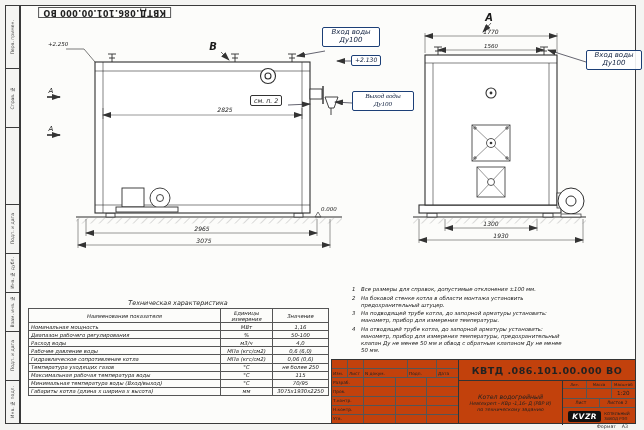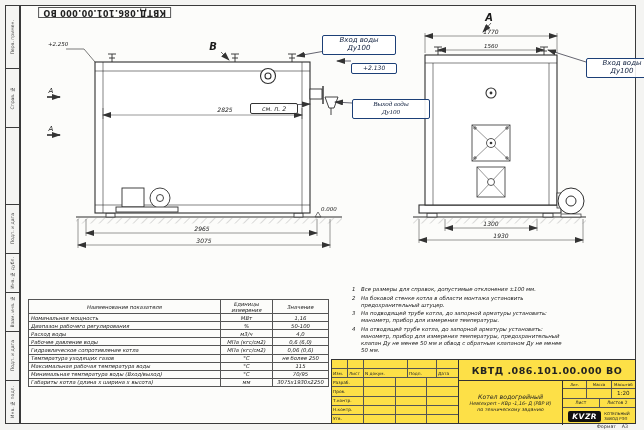--- a/index.html
+++ b/index.html
@@ -17,39 +17,39 @@
   
   .top-stamp{position:absolute;left:38px;top:7px;font-size:8px;font-weight:bold;
              letter-spacing:.4px;transform:rotate(180deg);border:.8px solid #555;
              padding:0 4px;background:#fcfcfa;}
   
   .draw{position:absolute;left:20px;top:5px;width:616px;height:280px;}
   .draw text{font-family:"DejaVu Sans",sans-serif;font-style:italic;fill:#1a1a1a;}
   
   .co{position:absolute;border:1.2px solid #1c3f77;background:rgba(255,255,255,.9);
       font-style:italic;font-size:7px;line-height:1.12;text-align:center;
-      padding:1px 11px;color:#10203f;border-radius:2px;margin-top:8px;}
+      padding:1px 3px;color:#10203f;border-radius:2px;}
   .co.small{font-size:6px;border-width:1px;}
   .co.plain{border-color:#333;color:#222;font-size:6.3px;}
   
   .notes{position:absolute;left:352px;top:286px;width:216px;font-size:5.4px;
          font-style:italic;color:#222;}
   .note{display:flex;margin-bottom:1.5px;}
   .note .n{width:9px;flex:0 0 auto;}
   .note .t{flex:1;line-height:1.3;}
   
   .tech{position:absolute;left:28px;top:299px;width:300px;}
   .tech-title{text-align:center;font-size:6.4px;font-style:italic;margin-bottom:1px;}
   .tech table{border-collapse:collapse;width:100%;table-layout:fixed;}
   .tech td,.tech th{border:.8px solid #555;font-size:5.3px;font-weight:normal;
                     font-style:italic;padding:.5px 2px;line-height:1.15;overflow:hidden;}
   .tech .c-units,.tech .c-val{text-align:center;}
   
   .tb{position:absolute;left:331px;top:359px;width:305px;height:65px;
-      border:1.4px solid #333;box-sizing:border-box;background:#fde047;font-size:4.3px;}
+      border:1.4px solid #333;box-sizing:border-box;background:#c2410c;font-size:4.3px;}
   .tb-left{position:absolute;left:0;top:0;width:127px;height:100%;
            border-right:1px solid #333;box-sizing:border-box;display:flex;flex-direction:column;}
   .tb-lrow{flex:1;display:flex;border-bottom:.6px solid #555;}
   .tb-lrow:last-child{border-bottom:none;}
   .tb-lrow div{border-right:.6px solid #555;display:flex;align-items:center;
                padding-left:1px;overflow:hidden;white-space:nowrap;}
   .tb-lrow div:last-child{border-right:none;}
   .w14{width:14px;}.w42{width:42px;}.w27{width:27px;}.w30f{flex:1;}
   .rlab{width:30px;}.rb{flex:1;}
   .tb-right{position:absolute;left:127px;top:0;right:0;height:100%;}
@@ -300,20 +300,21 @@
         <div class="n">3</div>
         <div class="t">На подводящей трубе котла, до запорной арматуры установить: манометр, прибор для измерения температуры.</div>
       </div>
     <div class="note">
         <div class="n">4</div>
         <div class="t">На отводящей трубе котла, до запорной арматуры установить: манометр, прибор для измерения температуры, предохранительный клапан Ду не менее 50 мм и обвод с обратным клапаном Ду не менее 50 мм.</div>
       </div>
   </div>
 
   <div class="tech">
+    <div class="tech-title">Техническая характеристика</div>
     <table>
       <colgroup>
           <col style="width:192px">
           <col style="width:52px">
           <col style="width:56px">
         </colgroup>
       <tbody>
           <tr>
         <th>Наименование показателя</th>
         <th class="c-units">Единицы измерения</th>

